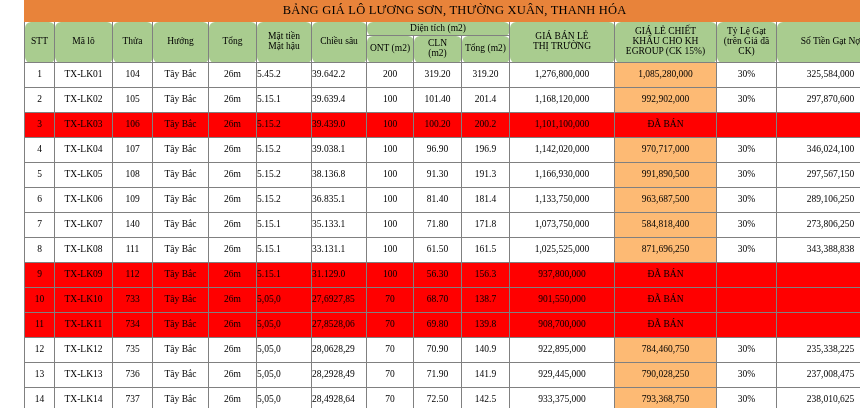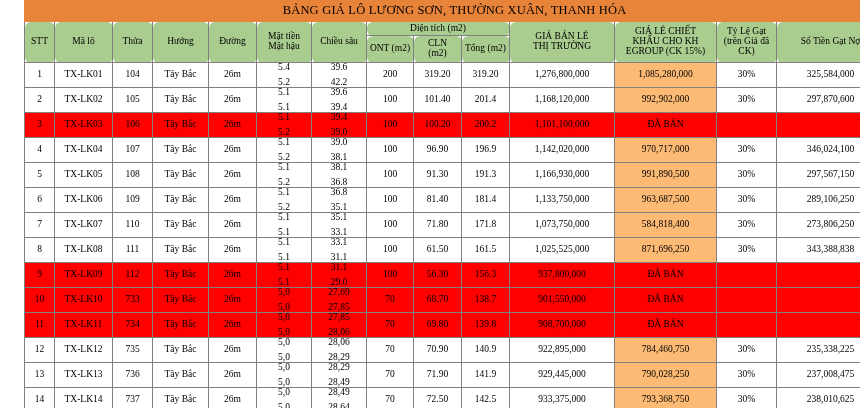--- a/index.html
+++ b/index.html
@@ -57,22 +57,22 @@
   .hdr-sm{height:13px;}
 
   
   tr.drow td{height:24px;font-size:9.5px;}
   .c-right{text-align:right;padding-right:4px;}
   .c-center{text-align:center;}
 
   
   .pair{
     display:flex;
-    flex-direction:column;
-    justify-content:space-between;
+    flex-direction:row;
+    justify-content:flex-start;
     align-items:center;
     height:100%;
     line-height:1.0;
     font-size:9.5px;
   }
   .pair span{display:block;}
   .fill-yellow{background:#fdba74;}
 
   tr.sold td{background:#FF0000;}
 
@@ -107,21 +107,21 @@
     <thead>
       <tr>
         <td class="title-cell" colspan="14">BẢNG GIÁ LÔ LƯƠNG SƠN, THƯỜNG XUÂN, THANH HÓA</td>
 
       </tr>
       <tr>
         <td class="hdr hdr-tall" rowspan="2">STT</td>
         <td class="hdr hdr-tall" rowspan="2">Mã lô</td>
         <td class="hdr hdr-tall" rowspan="2">Thửa</td>
         <td class="hdr hdr-tall" rowspan="2">Hướng</td>
-        <td class="hdr hdr-tall" rowspan="2">Đường</td>
+        <td class="hdr hdr-tall" rowspan="2">Tổng</td>
         <td class="hdr hdr-tall" rowspan="2">
           <div>Mặt tiền</div>
           <div>Mặt hậu</div>
         </td>
         <td class="hdr hdr-tall" rowspan="2">Chiều sâu</td>
         <td class="hdr hdr-sm" colspan="3">Diện tích (m2)</td>
         <td class="hdr hdr-tall" rowspan="2">
           <div>GIÁ BÁN LẺ</div>
           <div>THỊ TRƯỜNG</div>
         </td>
@@ -301,21 +301,21 @@
           <td class="c-right">81.40</td>
           <td class="c-right">181.4</td>
           <td class="c-right">1,133,750,000</td>
           <td class="c-right fill-yellow">963,687,500</td>
           <td class="c-center">30%</td>
           <td class="c-right">289,106,250</td>
         </tr>
         <tr class="drow">
           <td class="c-center">7</td>
           <td class="c-center">TX-LK07</td>
-          <td class="c-center">110</td>
+          <td class="c-center">140</td>
           <td class="c-center">Tây Bắc</td>
           <td class="c-center">26m</td>
           <td class="">
             <div class="pair">
               <span>5.1</span>
               <span>5.1</span>
             </div>
           </td>
           <td class="">
             <div class="pair">

